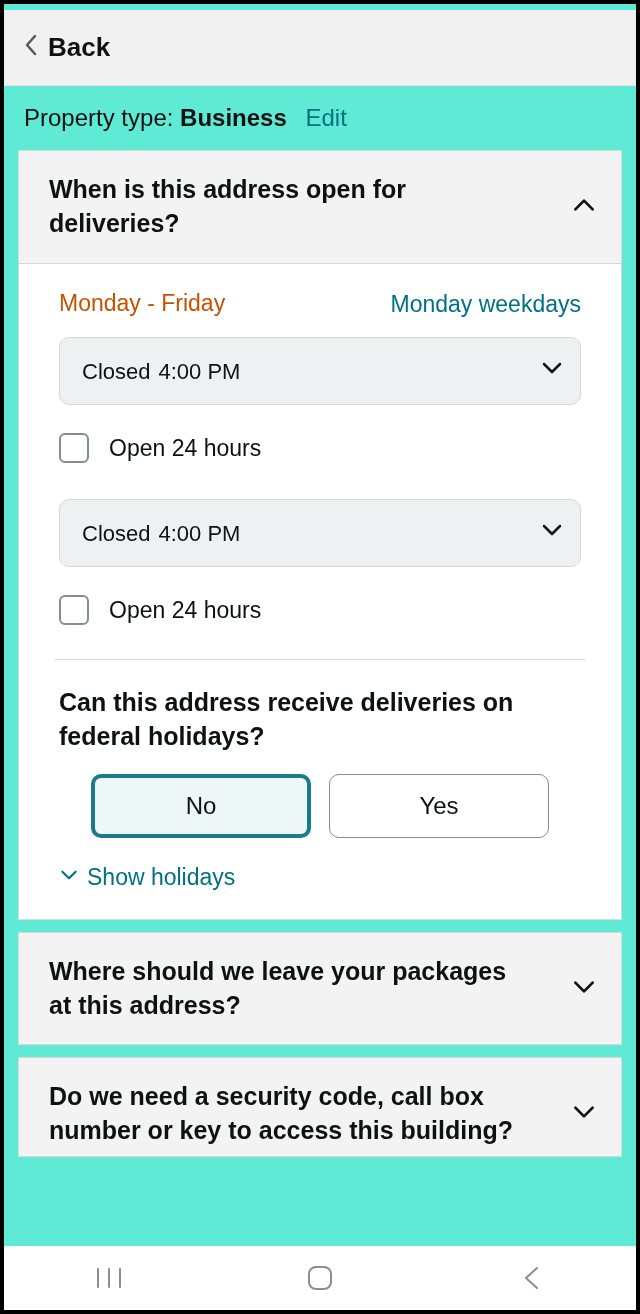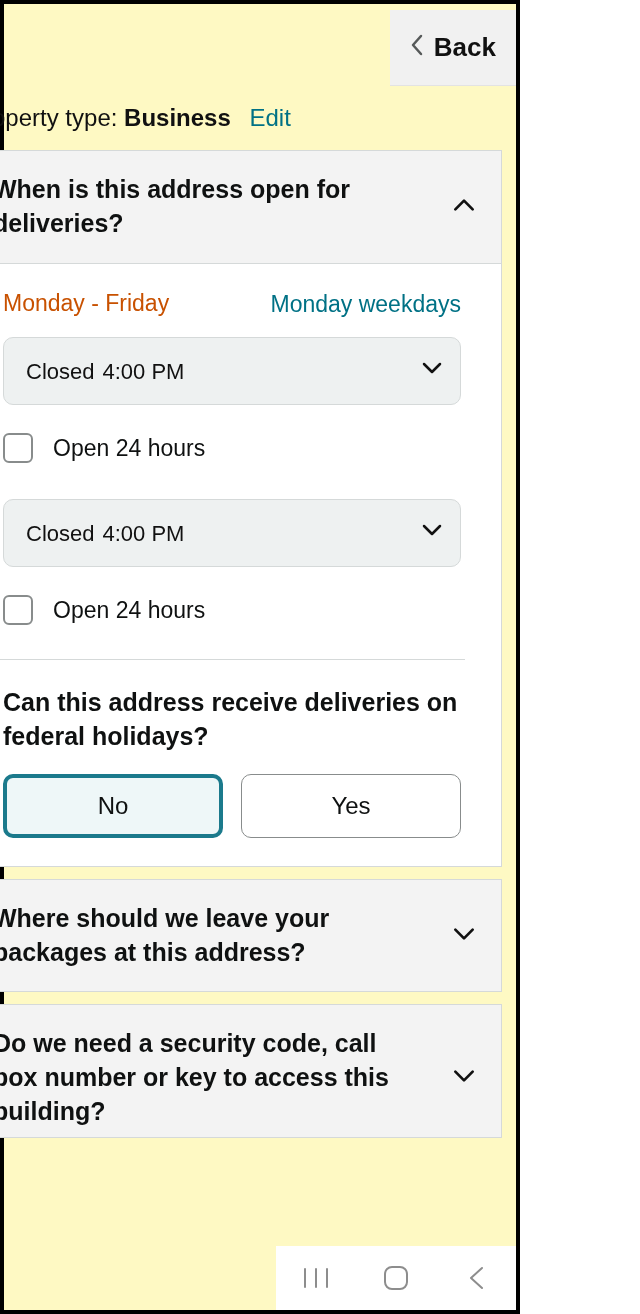--- a/index.html
+++ b/index.html
@@ -1,19 +1,19 @@
 <!DOCTYPE html>
 <html><head>
 <meta charset="utf-8">
 <style>
   * { box-sizing: border-box; margin: 0; padding: 0; }
   html, body { width: 640px; height: 1314px; font-family: "Amazon Ember", Arial, Helvetica, sans-serif; }
   body { background: #fff; }
   .device {
-    width: 520px; height: 1314px; border: 4px solid #000; background: #fef9c3; display: flex; flex-direction: column; align-items: flex-end;
+    width: 640px; height: 1314px; border: 4px solid #000; background: #5eead4; display: flex; flex-direction: column;
   }
   .status-bar { height: 6px; }
   .top-bar {
     background: #f1f1f1; padding: 22px 20px 22px 20px; border-bottom: 1px solid #e3e3e3;
   }
   .back {
     display: inline-flex; align-items: center; gap: 10px; font-size: 26px; font-weight: 700; color: #111; cursor: pointer;
   }
   .back .chev { font-size: 22px; color: #565959; font-weight: 400; }
   .content { flex: 1; overflow: hidden; }
@@ -165,20 +165,28 @@
         </div>
 
         <hr class="sep">
 
         
         <div class="holiday-q">Can this address receive deliveries on federal holidays?</div>
         <div class="seg-row">
           <div class="seg-btn selected">No</div>
           <div class="seg-btn unselected">Yes</div>
         </div>
+        <div class="show-holidays">
+          <span class="mini-chev">
+            <svg viewBox="0 0 24 24" fill="none">
+                <path d="M4 8 L12 16 L20 8" stroke="#007185" stroke-width="2.5" stroke-linecap="round" stroke-linejoin="round"></path>
+              </svg>
+          </span>
+          <span>Show holidays</span>
+        </div>
       </div>
     </div>
 
     <div class="collapsed-section">
       <div class="section-header">
         <div class="title">Where should we leave your packages at this address?</div>
         <div class="chev-icon">
           <svg viewBox="0 0 24 24" fill="none">
               <path d="M4 8 L12 16 L20 8" stroke="#111" stroke-width="2.5" stroke-linecap="round" stroke-linejoin="round"></path>
             </svg>

